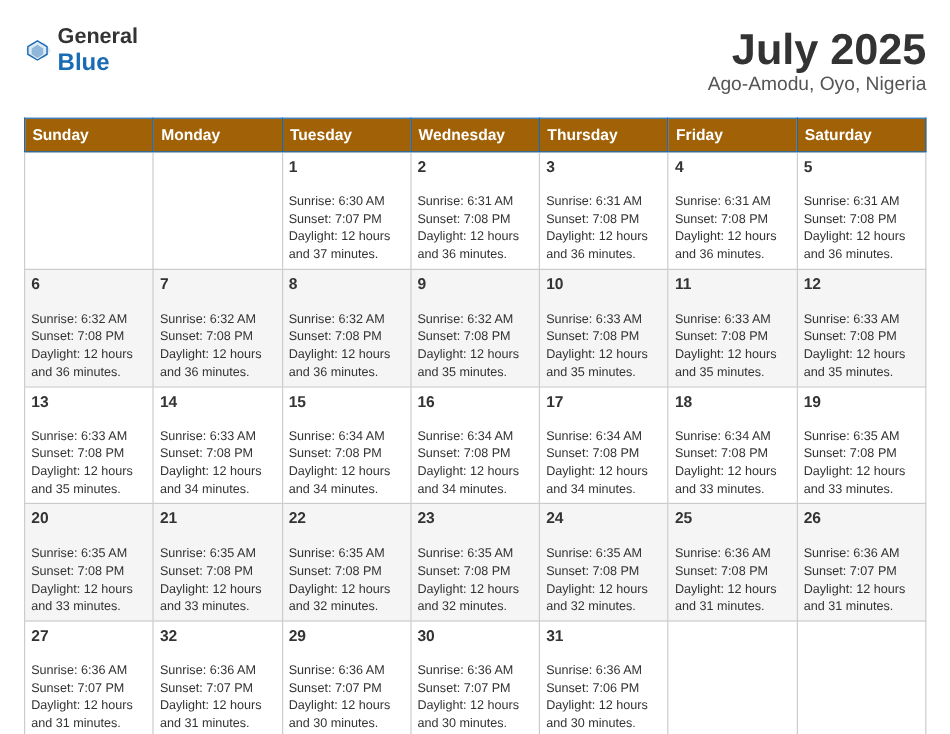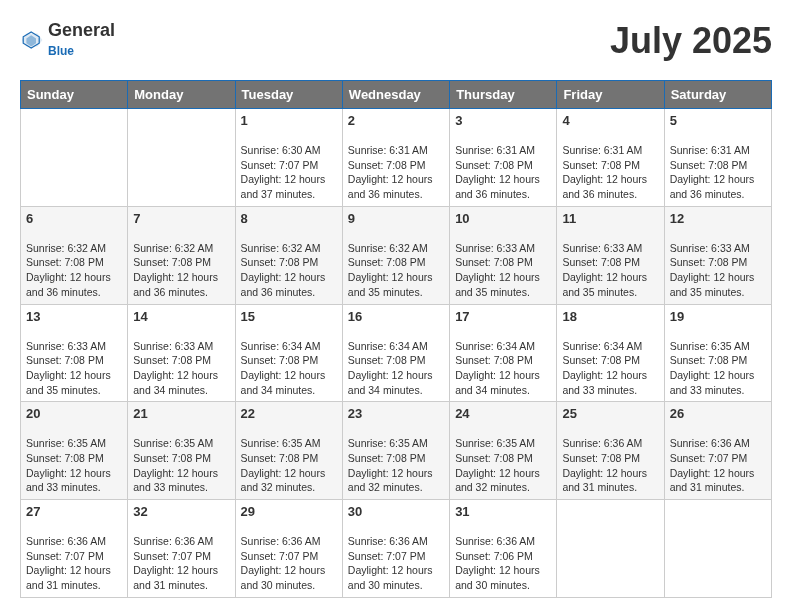--- a/index.html
+++ b/index.html
@@ -20,21 +20,21 @@
       display: flex;
       align-items: center;
       gap: 4px;
     }
     .logo-text-general {
       font-size: 18px;
       font-weight: bold;
       color: #333;
     }
     .logo-text-blue {
-      font-size: 12px;
+      font-size: 20px;
       font-weight: bold;
       color: #1a6bb5;
     }
     .logo-icon {
       width: 24px;
       height: 24px;
     }
     .title-block {
       text-align: right;
     }
@@ -84,40 +84,41 @@
     .empty-cell {
       background: #f9f9f9;
     }
     tr:nth-child(even) td {
       background: #f5f5f5;
     }
     tr:nth-child(odd) td {
       background: #fff;
     }
     .calendar thead tr th {
-      background-color: #737373;
+      background-color: #a16207;
     }
   </style>
 </head>
 <body>
 
 <div class="header">
   <div class="logo">
     <svg class="logo-icon" viewBox="0 0 30 24" xmlns="http://www.w3.org/2000/svg">
       <polygon points="8,4 22,4 28,12 22,20 8,20 2,12" fill="#1a6bb5" opacity="0.15"></polygon>
       <polygon points="14,2 24,8 24,16 14,22 4,16 4,8" fill="none" stroke="#1a6bb5" stroke-width="1.5"></polygon>
       <polygon points="14,6 20,10 20,16 14,20 8,16 8,10" fill="#1a6bb5" opacity="0.4"></polygon>
     </svg>
     <div>
       <span class="logo-text-general">General</span><br>
       <span class="logo-text-blue">Blue</span>
     </div>
   </div>
   <div class="title-block">
     <div class="month-title">July 2025</div>
+    <div class="location">Ago-Amodu, Oyo, Nigeria</div>
   </div>
 </div>
 
 <table class="calendar">
   <thead>
     <tr>
     <th>Sunday</th>
         <th>Monday</th>
         <th>Tuesday</th>
         <th>Wednesday</th>

